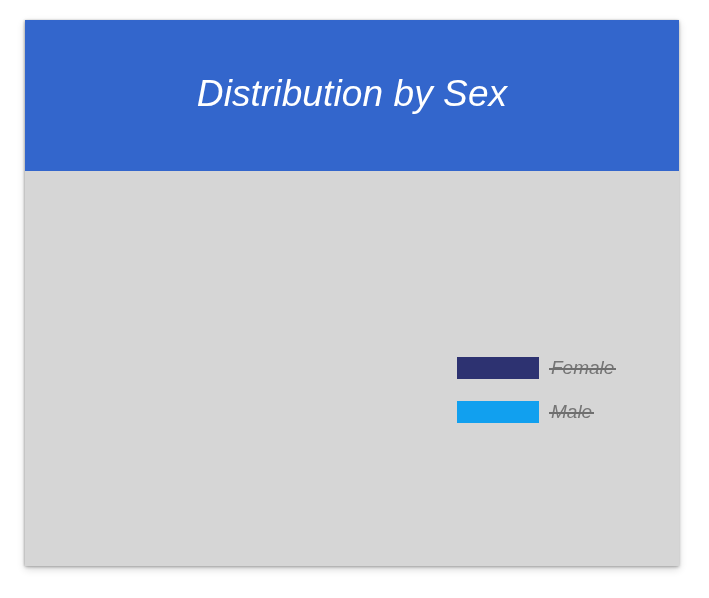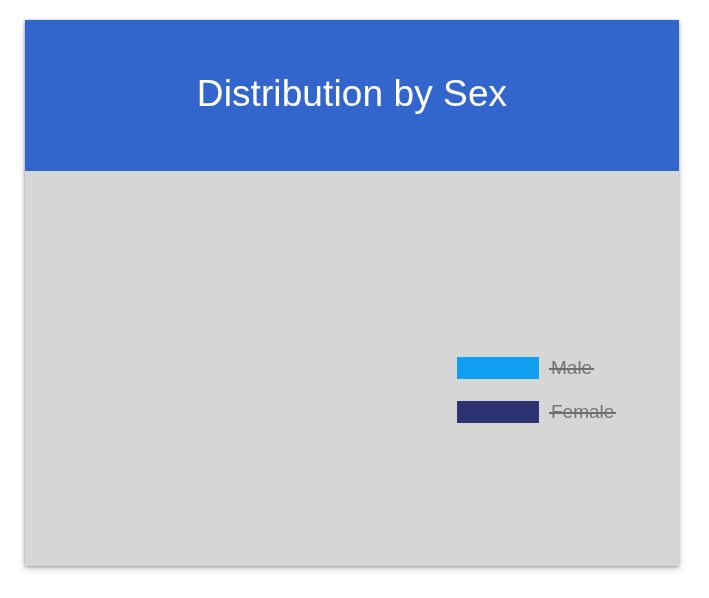--- a/index.html
+++ b/index.html
@@ -20,20 +20,21 @@
     position: absolute;
     left: 25px;
     top: 20px;
     width: 654px;
     height: 546px;
     background: #d6d6d6;
     box-shadow: 0 1px 3px rgba(0,0,0,0.28),
                 0 3px 8px rgba(0,0,0,0.16),
                 -1px 0 2px rgba(0,0,0,0.10);
     overflow: hidden;
+    font-style: italic;
   }
 
   
   #chart-header {
     position: absolute;
     left: 0;
     top: 0;
     width: 100%;
     height: 151px;
     background: #3366cc;
@@ -107,26 +108,26 @@
 
   <div id="chart-header">
     <div id="chart-title">Distribution by Sex</div>
   </div>
 
   <div id="plot-body">
 
     <div id="chart-legend">
 
       <div class="legend-item">
-        <span class="legend-swatch" style="background:#11a0ef;"></span>
-        <span class="legend-label struck">Male</span>
+        <span class="legend-swatch" style="background:#2d3271;"></span>
+        <span class="legend-label struck">Female</span>
       </div>
 
       <div class="legend-item">
-        <span class="legend-swatch" style="background:#2d3271;"></span>
-        <span class="legend-label struck">Female</span>
+        <span class="legend-swatch" style="background:#11a0ef;"></span>
+        <span class="legend-label struck">Male</span>
       </div>
 
     </div>
 
   </div>
 
 </div>
 
 </body></html>

